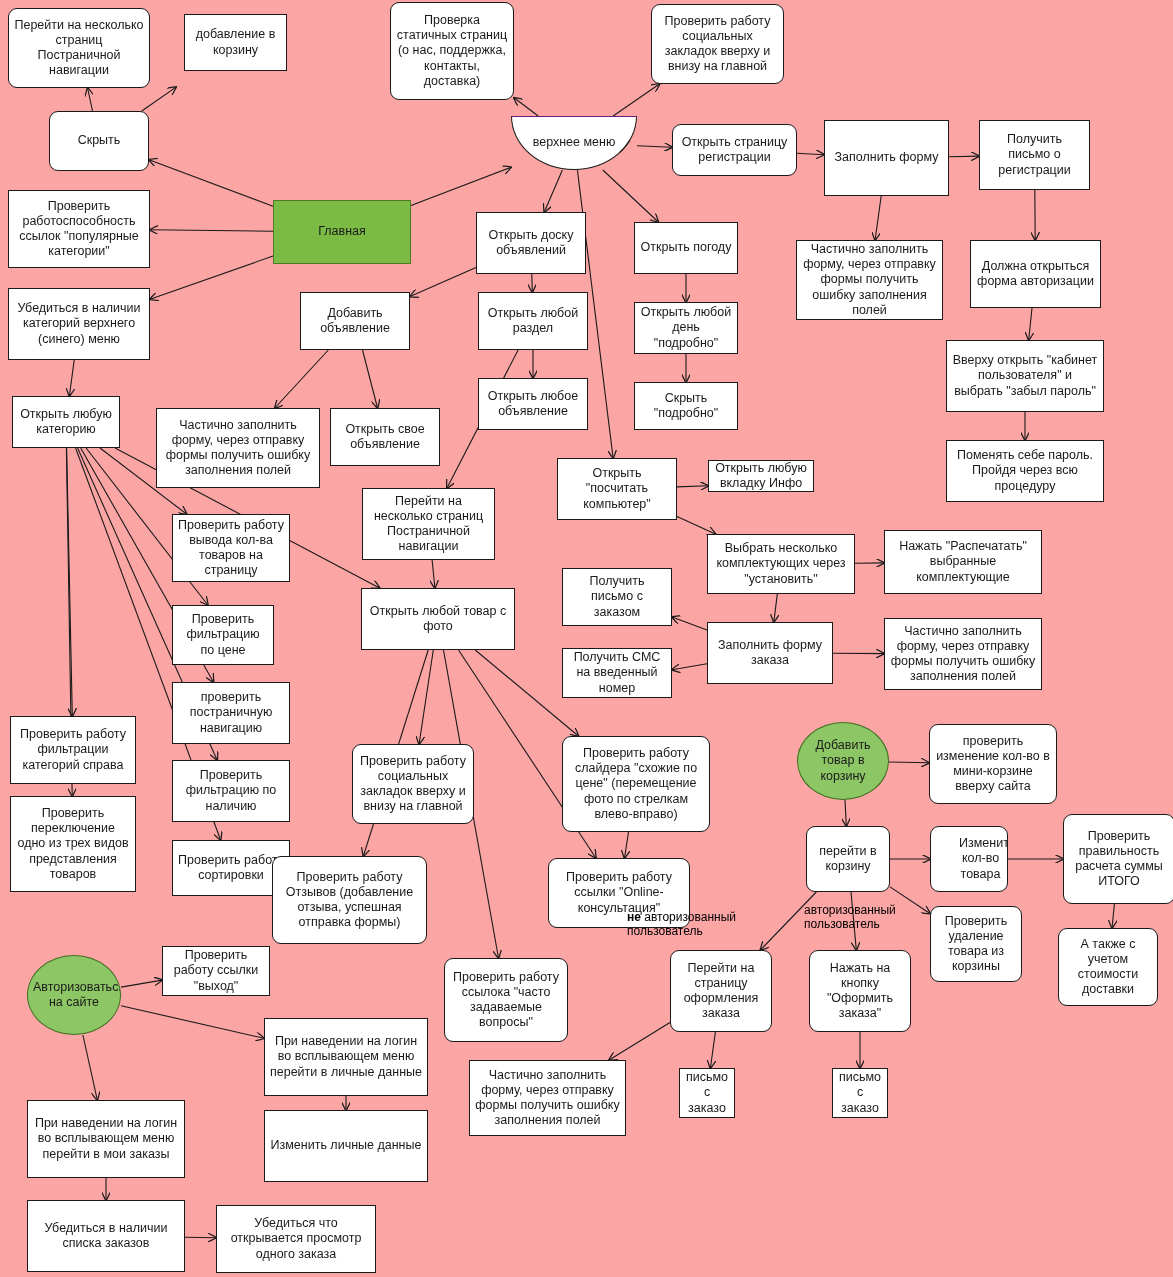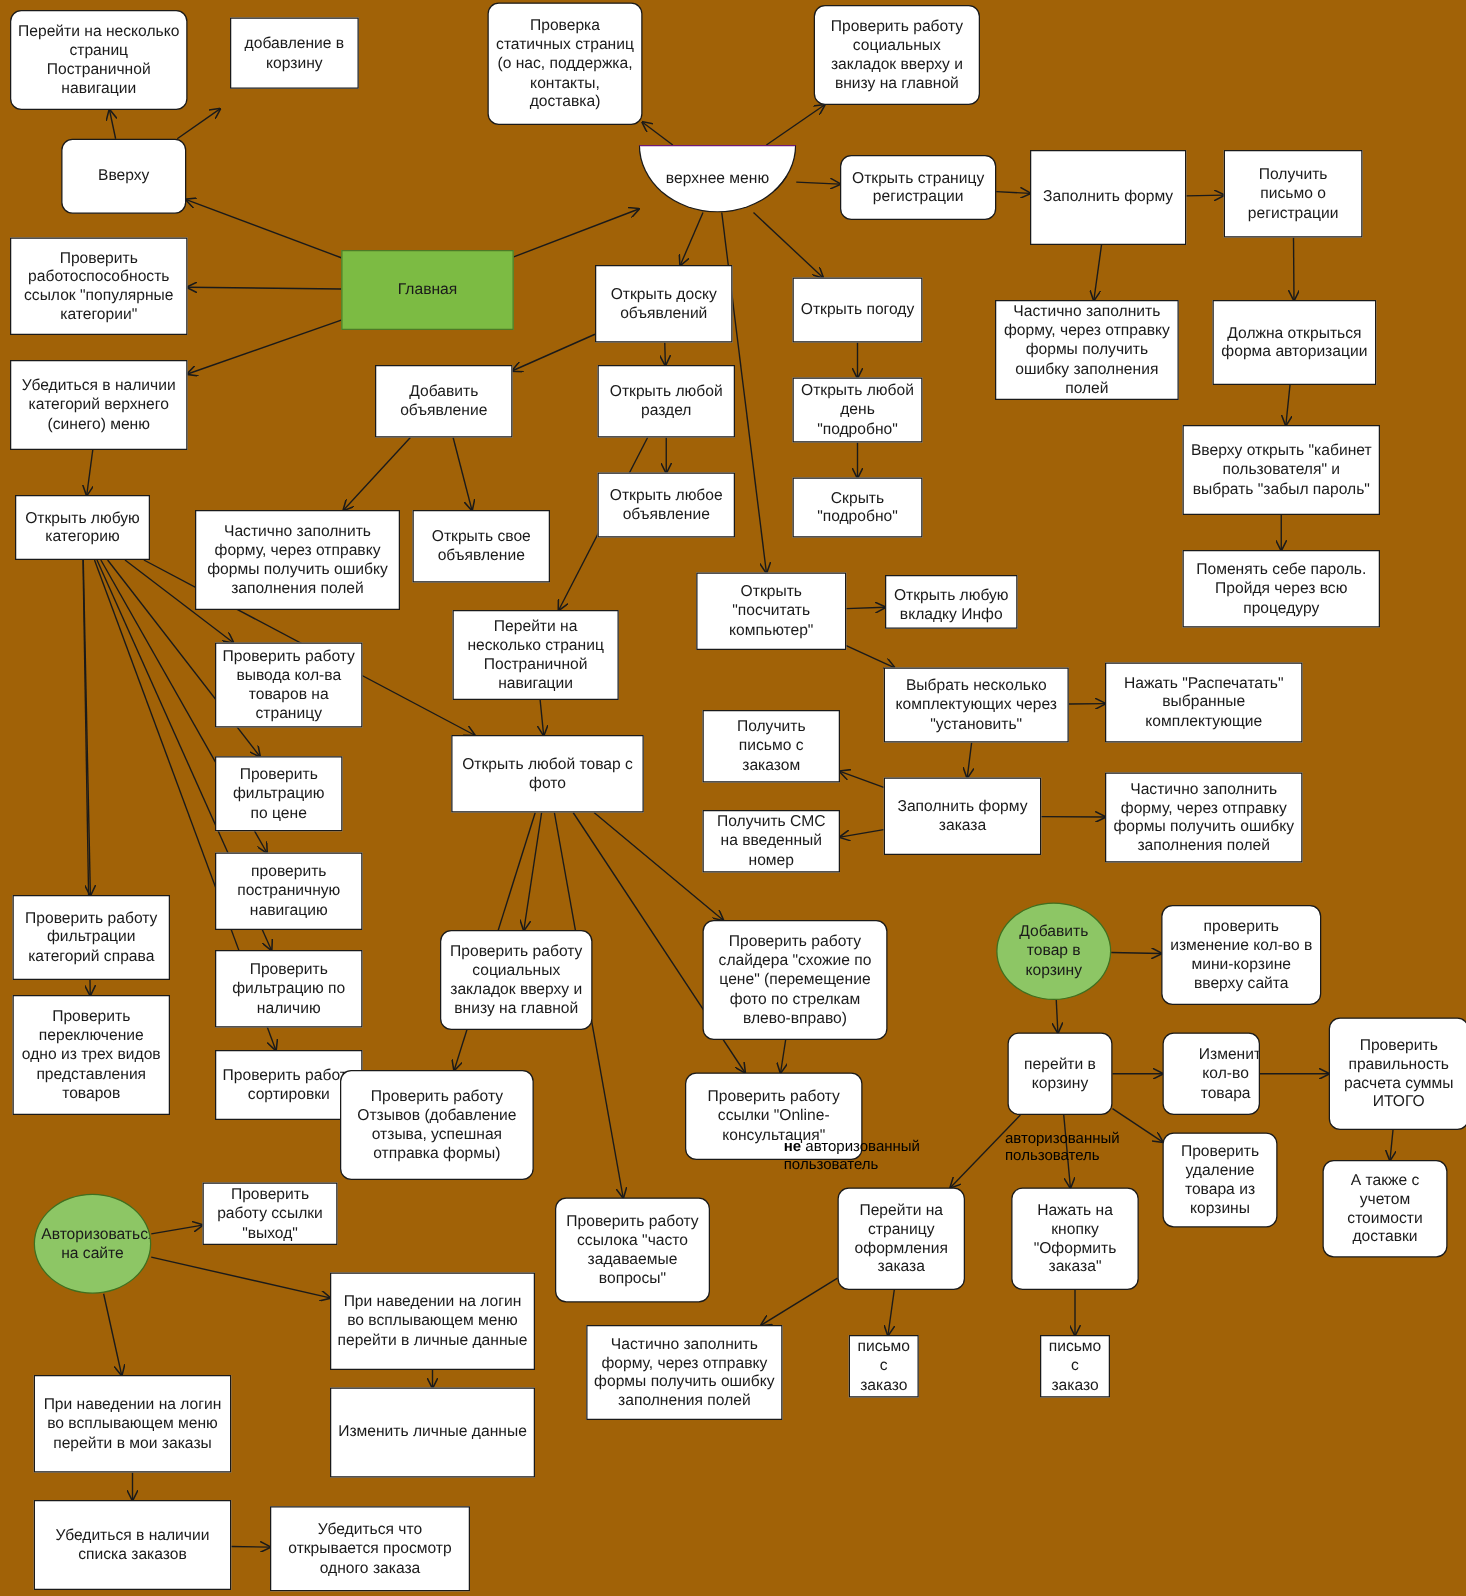--- a/index.html
+++ b/index.html
@@ -10,21 +10,21 @@
   body {
     font-family: "Liberation Sans", "DejaVu Sans", sans-serif;
     width: 1173px; height: 1277px;
     position: relative;
     overflow: hidden;
   }
   #canvas {
     position: relative;
     width: 1173px;
     height: 1277px;
-    background: #a16207;
+    background: #fca5a5;
   }
   #edges {
     position: absolute;
     left: 0; top: 0;
     width: 1173px; height: 1277px;
     pointer-events: none;
   }
   .node {
     position: absolute;
     display: flex;
@@ -150,21 +150,21 @@
       <div class="node rect" style="left: 184px; top: 14px; width: 103px; height: 57px;">
         <span class="lbl">добавление в корзину</span>
       </div>
       <div class="node round" style="left: 390px; top: 2px; width: 124px; height: 98px;">
         <span class="lbl">Проверка статичных страниц (о нас, поддержка, контакты, доставка)</span>
       </div>
       <div class="node round" style="left: 651px; top: 4px; width: 133px; height: 80px;">
         <span class="lbl">Проверить работу социальных закладок вверху и внизу на главной</span>
       </div>
       <div class="node round" style="left: 49px; top: 111px; width: 100px; height: 60px;">
-        <span class="lbl">Вверху</span>
+        <span class="lbl">Скрыть</span>
       </div>
       <div class="node semicircle" style="left: 511px; top: 116px; width: 126px; height: 54px;">
         <span class="lbl">верхнее меню</span>
       </div>
       <div class="node round" style="left: 672px; top: 124px; width: 125px; height: 52px;">
         <span class="lbl">Открыть страницу регистрации</span>
       </div>
       <div class="node rect" style="left: 824px; top: 120px; width: 125px; height: 76px;">
         <span class="lbl">Заполнить форму</span>
       </div>
@@ -218,21 +218,21 @@
       </div>
       <div class="node rect" style="left: 330px; top: 408px; width: 110px; height: 58px;">
         <span class="lbl">Открыть свое объявление</span>
       </div>
       <div class="node rect" style="left: 946px; top: 440px; width: 158px; height: 62px;">
         <span class="lbl">Поменять себе пароль. Пройдя через всю процедуру</span>
       </div>
       <div class="node rect" style="left: 557px; top: 458px; width: 120px; height: 62px;">
         <span class="lbl">Открыть "посчитать компьютер"</span>
       </div>
-      <div class="node rect" style="left: 708px; top: 460px; width: 106px; height: 43px; align-items: flex-end;">
+      <div class="node rect" style="left: 708px; top: 460px; width: 106px; height: 32px;">
         <span class="lbl">Открыть любую вкладку Инфо</span>
       </div>
       <div class="node rect" style="left: 362px; top: 488px; width: 133px; height: 72px;">
         <span class="lbl">Перейти на несколько страниц Постраничной навигации</span>
       </div>
       <div class="node rect" style="left: 172px; top: 514px; width: 118px; height: 68px;">
         <span class="lbl">Проверить работу вывода кол-ва товаров на страницу</span>
       </div>
       <div class="node rect" style="left: 707px; top: 534px; width: 148px; height: 60px;">
         <span class="lbl">Выбрать несколько комплектующих через "установить"</span>

